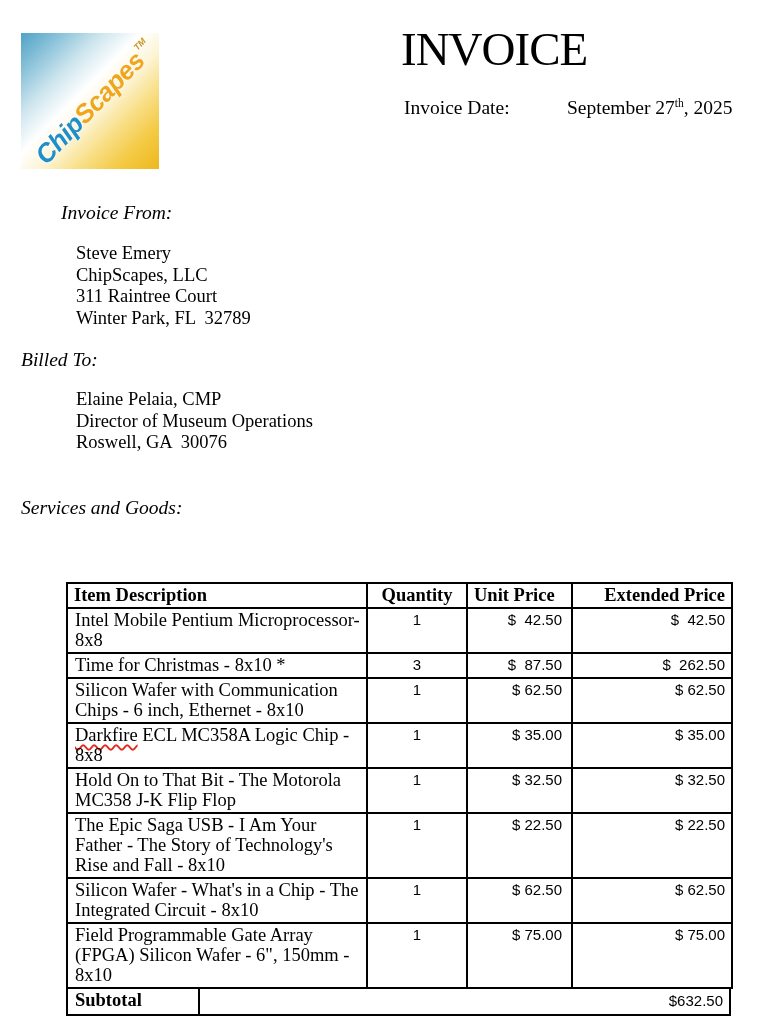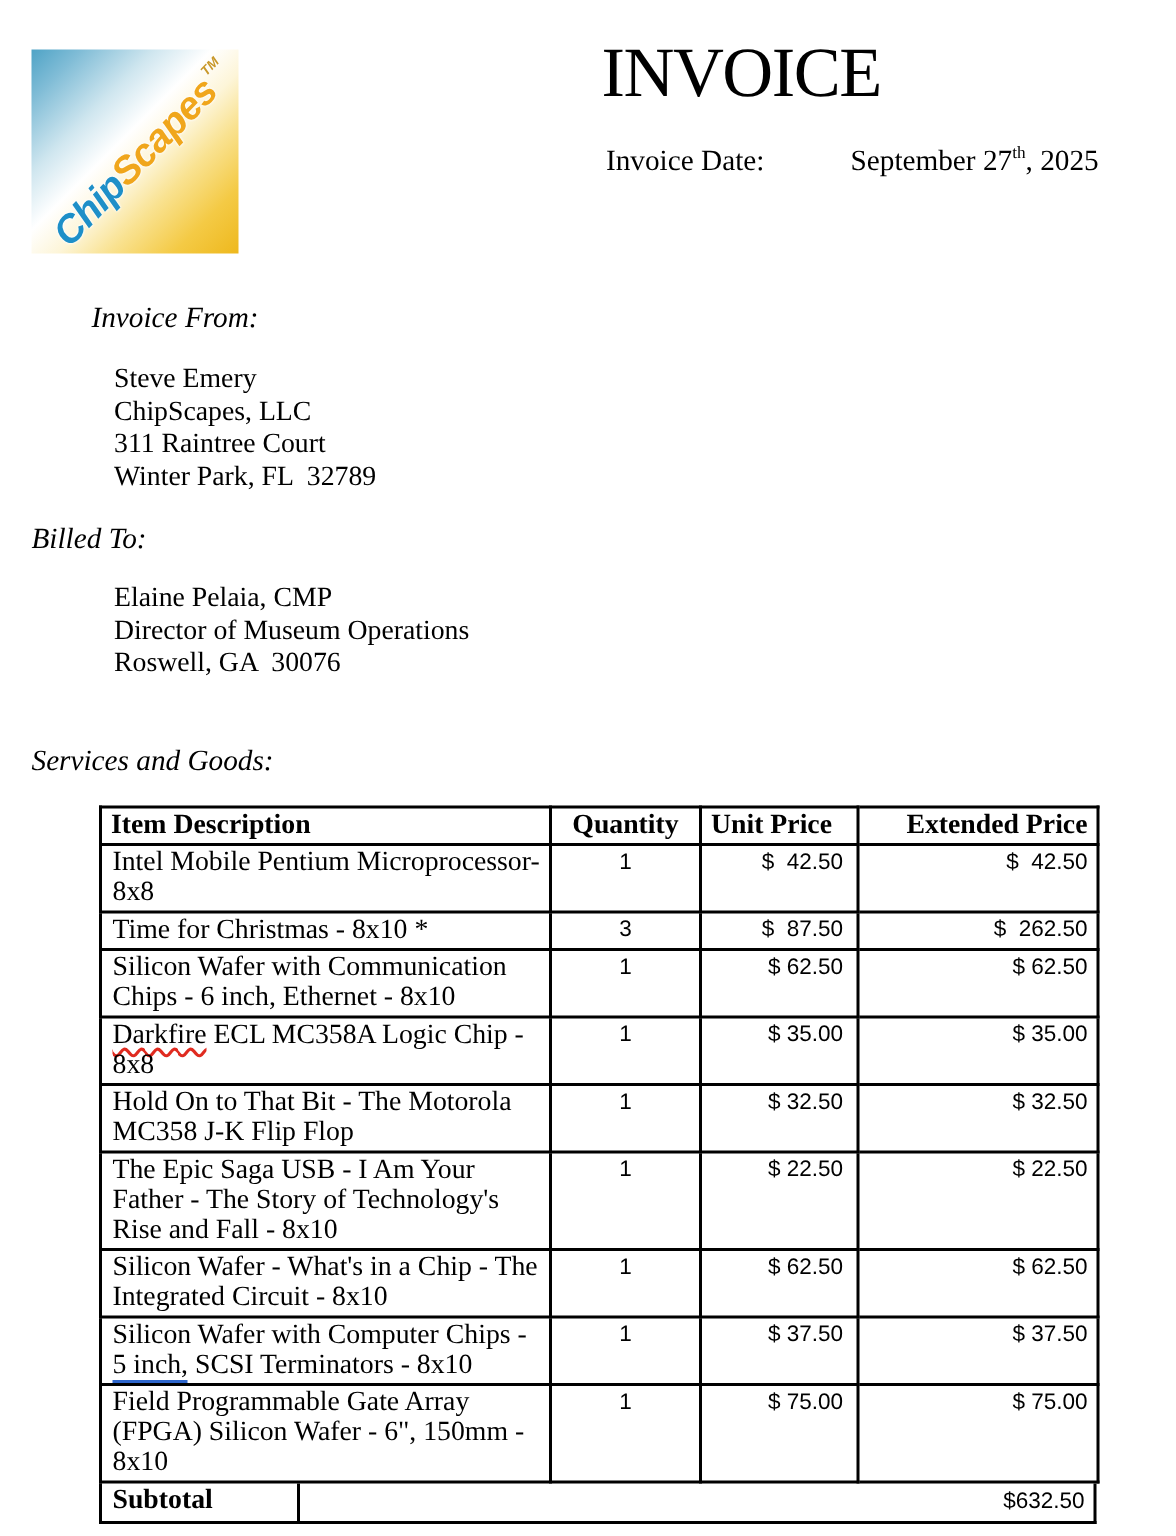--- a/index.html
+++ b/index.html
@@ -34,21 +34,21 @@
   .section-label{position:absolute;left:21px;font-style:italic;font-size:19.5px;}
   .label-from{top:202px;margin-left:40px;}
   .label-billed{top:349px;}
   .label-services{top:497px;}
   .address{position:absolute;left:76px;font-size:18.5px;line-height:21.6px;}
   .address-from{top:243px;}
   .address-billed{top:389px;}
   .addr-line{white-space:pre-wrap;}
   
   .table-wrap{position:absolute;left:66px;top:537px;width:665px;}
-  table.items{border-collapse:collapse;table-layout:fixed;width:665px;}
+  table.items{border-collapse:collapse;table-layout:fixed;width:665px;margin-top:45px;}
   table.items th,table.items td{border:2px solid #000;vertical-align:top;overflow:hidden;}
   table.items th{font-size:18.5px;line-height:20px;font-weight:bold;padding:1px 6px 2px 6px;}
   th.h-desc{text-align:left;padding-left:7px;}
   th.h-qty{text-align:center;}
   th.h-unit{text-align:left;}
   th.h-ext{text-align:right;padding-right:6px;}
   td.c-desc{font-size:18.5px;line-height:20px;padding:1px 2px 2px 7px;}
   td.c-qty,td.c-unit,td.c-ext{
     font-family:"Liberation Sans", sans-serif;font-size:15px;line-height:18px;padding-top:2px;
   }
@@ -157,26 +157,20 @@
     <td class="c-unit">$ 22.50</td>
     <td class="c-ext">$ 22.50</td>
   </tr>
           <tr>
     <td class="c-desc"><span>Silicon Wafer - What's in a Chip - The Integrated Circuit - 8x10</span></td>
     <td class="c-qty">1</td>
     <td class="c-unit">$ 62.50</td>
     <td class="c-ext">$ 62.50</td>
   </tr>
           <tr>
-    <td class="c-desc"><span>Silicon Wafer with Computer Chips - </span><span class="mark-grammar">5 inch,</span><span> SCSI Terminators - 8x10</span></td>
-    <td class="c-qty">1</td>
-    <td class="c-unit">$ 37.50</td>
-    <td class="c-ext">$ 37.50</td>
-  </tr>
-          <tr>
     <td class="c-desc"><span>Field Programmable Gate Array (FPGA) Silicon Wafer - 6", 150mm - 8x10</span></td>
     <td class="c-qty">1</td>
     <td class="c-unit">$ 75.00</td>
     <td class="c-ext">$ 75.00</td>
   </tr>
         </tbody>
     </table>
     <div class="subtotal-row">
       <div class="subtotal-label-cell">Subtotal</div>
       <div class="subtotal-value-cell">$632.50</div>

